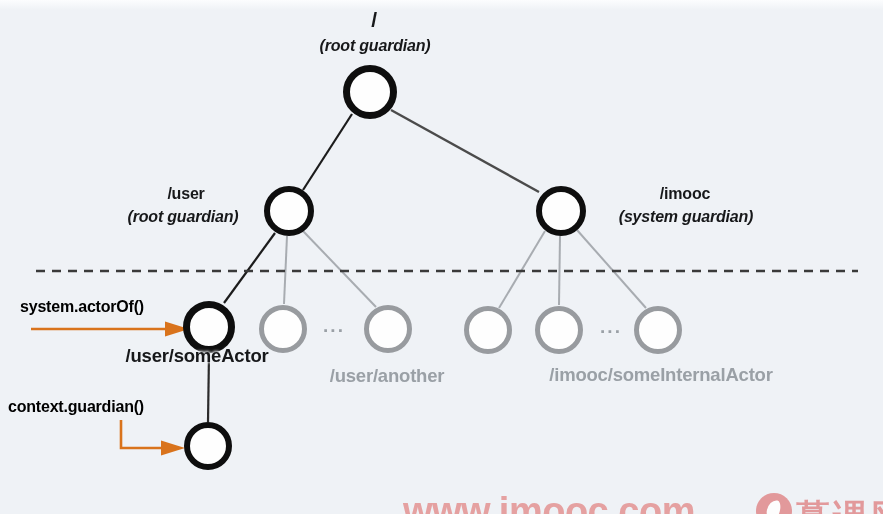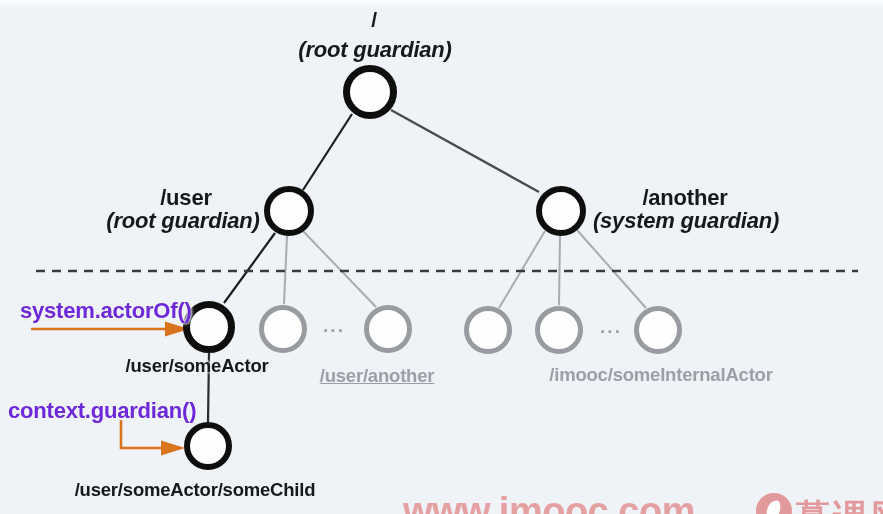--- a/index.html
+++ b/index.html
@@ -31,22 +31,22 @@
     position: absolute;
     font-weight: 700;
     color: #17181a;
     white-space: nowrap;
     letter-spacing: -0.2px;
     text-shadow: 0 0 3px #eff2f6, 0 0 3px #eff2f6, 0 0 4px #eff2f6;
   }
   .center { transform: translateX(-50%); }
   .italic { font-style: italic; }
   .gray-text { color: #9aa0a6; }
-  .orange-text { color: #6d28d9; text-align: right; }
-  .fs18 { font-size: 22px; }
+  .orange-text { color: #000000; text-align: right; }
+  .fs18 { font-size: 16px; }
   .fs185 { font-size: 18.5px; }
   .fs21 { font-size: 21px; }
 
   .dots {
     position: absolute;
     font-weight: 700;
     font-size: 19px;
     color: #9aa0a6;
     letter-spacing: 2px;
     transform: translateX(-50%);
@@ -128,27 +128,26 @@
 
   <div class="dots" style="left:334px; top:315px;">...</div>
   <div class="dots" style="left:611px; top:316px;">...</div>
 
   <div class="lbl center fs21" style="left:374px; top:8px;">/</div>
   <div class="lbl center italic fs18" style="left:375px; top:37px;">(root guardian)</div>
 
   <div class="lbl center fs18" style="left:186px; top:185px;text-align:right;">/user</div>
   <div class="lbl center italic fs18" style="left:183px; top:208px;">(root guardian)</div>
 
-  <div class="lbl center fs18" style="left:685px; top:185px;">/another</div>
+  <div class="lbl center fs18" style="left:685px; top:185px;">/imooc</div>
   <div class="lbl center italic fs18" style="left:686px; top:208px;">(system guardian)</div>
 
-  <div class="lbl center fs185" style="left:197px; top:355px;text-align:center;">/user/someActor</div>
-  <div class="lbl center fs185 gray-text" style="left:377px; top:365px;text-decoration:underline;">/user/another</div>
+  <div class="lbl center fs185" style="left:197px; top:345px;text-align:center;">/user/someActor</div>
+  <div class="lbl center fs185 gray-text" style="left:387px; top:365px;">/user/another</div>
   <div class="lbl center fs185 gray-text" style="left:661px; top:364px;">/imooc/someInternalActor</div>
-  <div class="lbl center fs185" style="left:195px; top:479px;">/user/someActor/someChild</div>
 
   <div class="lbl orange-text fs18" style="left:20px; top:298px;">system.actorOf()</div>
   <div class="lbl orange-text fs18" style="left:8px; top:398px;">context.guardian()</div>
 
   <div class="watermark-url">www.imooc.com</div>
   <div class="brand-logo">
     <div class="sail"></div>
   </div>
   <div class="brand-text">慕课网</div>
 </div>

